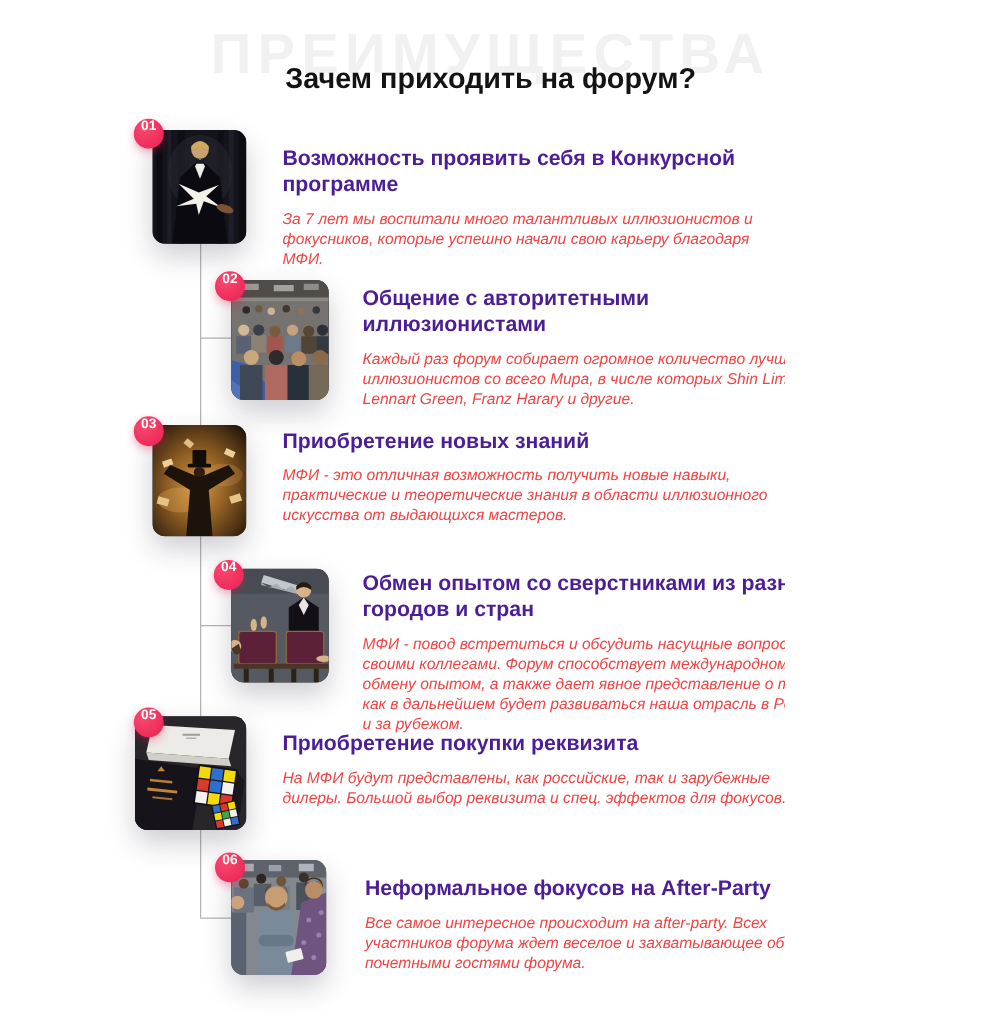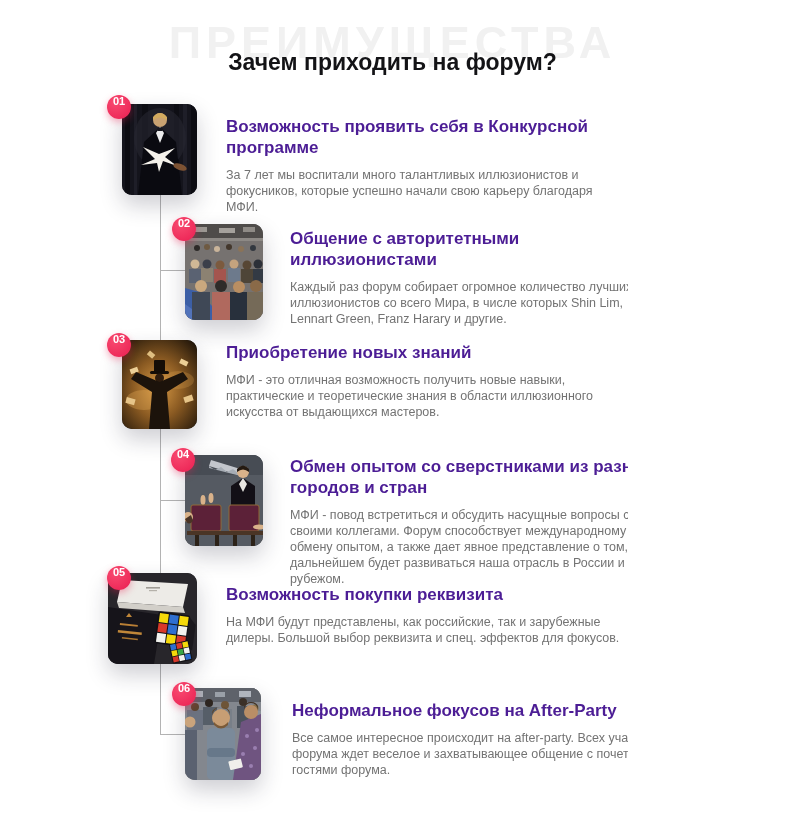--- a/index.html
+++ b/index.html
@@ -46,21 +46,21 @@
 
   
   .text{position:absolute;z-index:2;}
   .i1 .text{left:226px;top:116px;width:402px;}
   .i2 .text{left:290px;top:228px;width:354px;}
   .i3 .text{left:226px;top:342px;width:410px;}
   .i4 .text{left:290px;top:456px;width:374px;}
   .i5 .text{left:226px;top:584px;width:410px;}
   .i6 .text{left:292px;top:700px;width:384px;}
   .item-title{margin:0 0 9px 0;font-size:17px;font-weight:700;color:#4c1d95;line-height:21px;}
-  .item-desc{margin:0;font-size:12.5px;line-height:16px;color:#737373;}
+  .item-desc{margin:0;font-size:12.5px;line-height:16px;color:#ef4444;font-style:italic;}
 </style>
 </head>
 <body>
 
 <div class="stage">
 
   <div class="bg-word">ПРЕИМУЩЕСТВА</div>
   <h2 class="sec-title">Зачем приходить на форум?</h2>
 
   <div>
@@ -257,21 +257,21 @@
           <rect x="0" y="6.2" width="5.5" height="5.5" fill="#f5d90a"></rect>
             <rect x="6.2" y="6.2" width="5.5" height="5.5" fill="#3aa845"></rect>
             <rect x="12.4" y="6.2" width="5.5" height="5.5" fill="#f2f2ee"></rect>
           <rect x="0" y="12.4" width="5.5" height="5.5" fill="#d8392b"></rect>
             <rect x="6.2" y="12.4" width="5.5" height="5.5" fill="#f2f2ee"></rect>
             <rect x="12.4" y="12.4" width="5.5" height="5.5" fill="#2f6fd0"></rect>
         </g>
       </svg>
     </div>
     <div class="text">
-      <h3 class="item-title">Возможность покупки реквизита</h3>
+      <h3 class="item-title">Приобретение покупки реквизита</h3>
       <p class="item-desc">На МФИ будут представлены, как российские, так и зарубежные дилеры. Большой выбор реквизита и спец. эффектов для фокусов.</p>
     </div>
   </div>
 
   <div class="item i6">
     <div class="badge">
       <span>06</span>
     </div>
     <div class="thumb">
       <svg viewBox="0 0 76 92" preserveAspectRatio="none">

